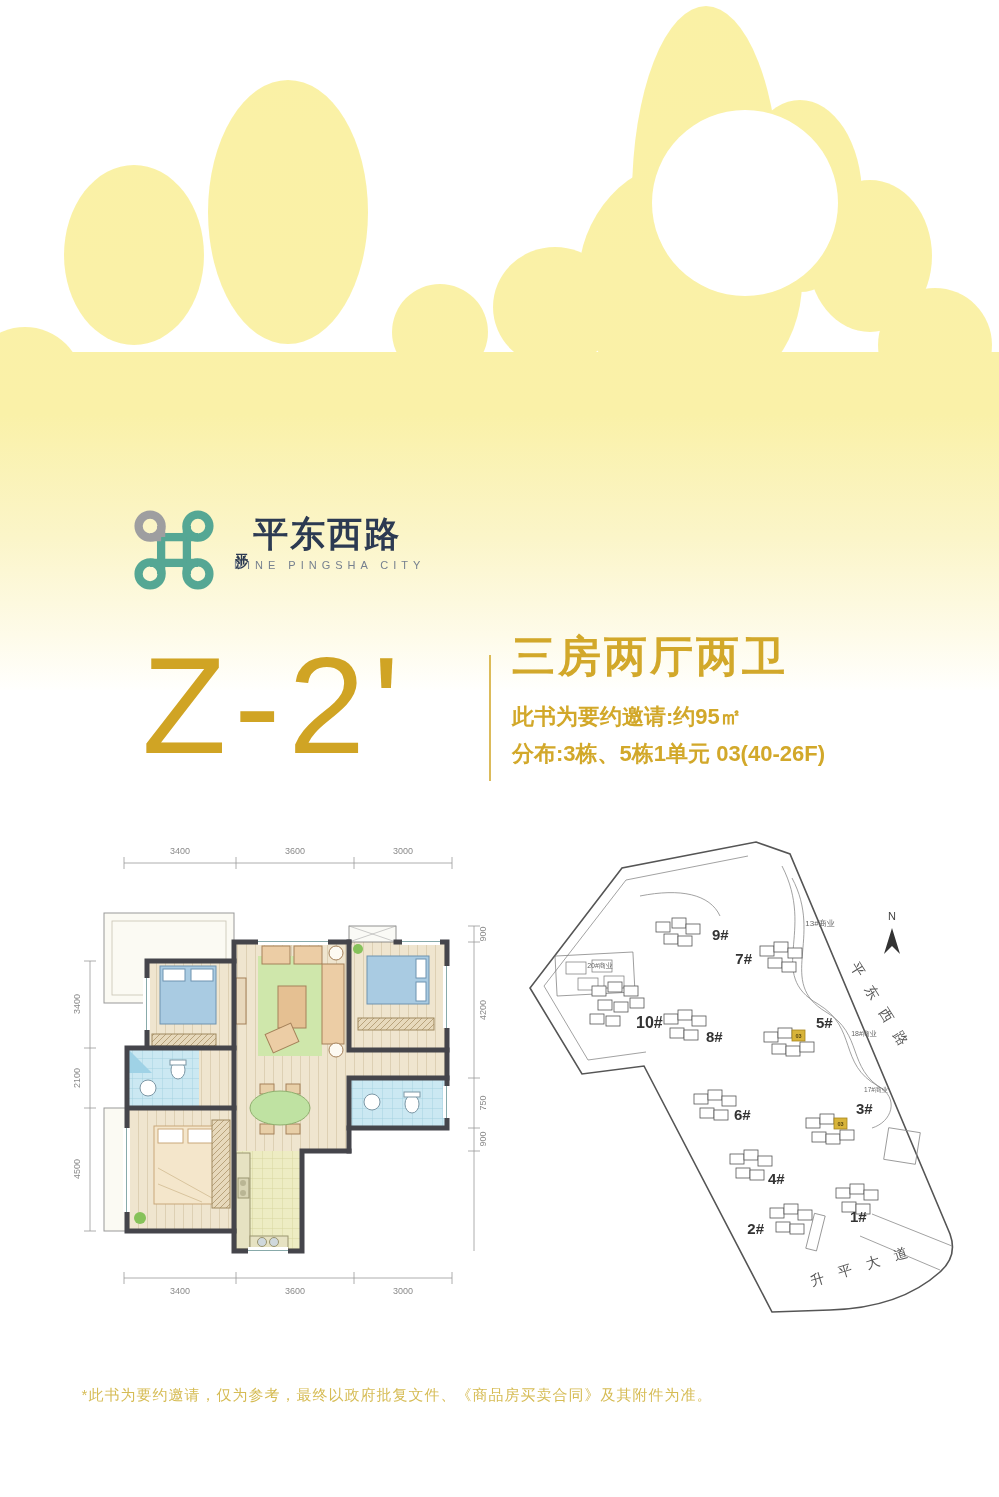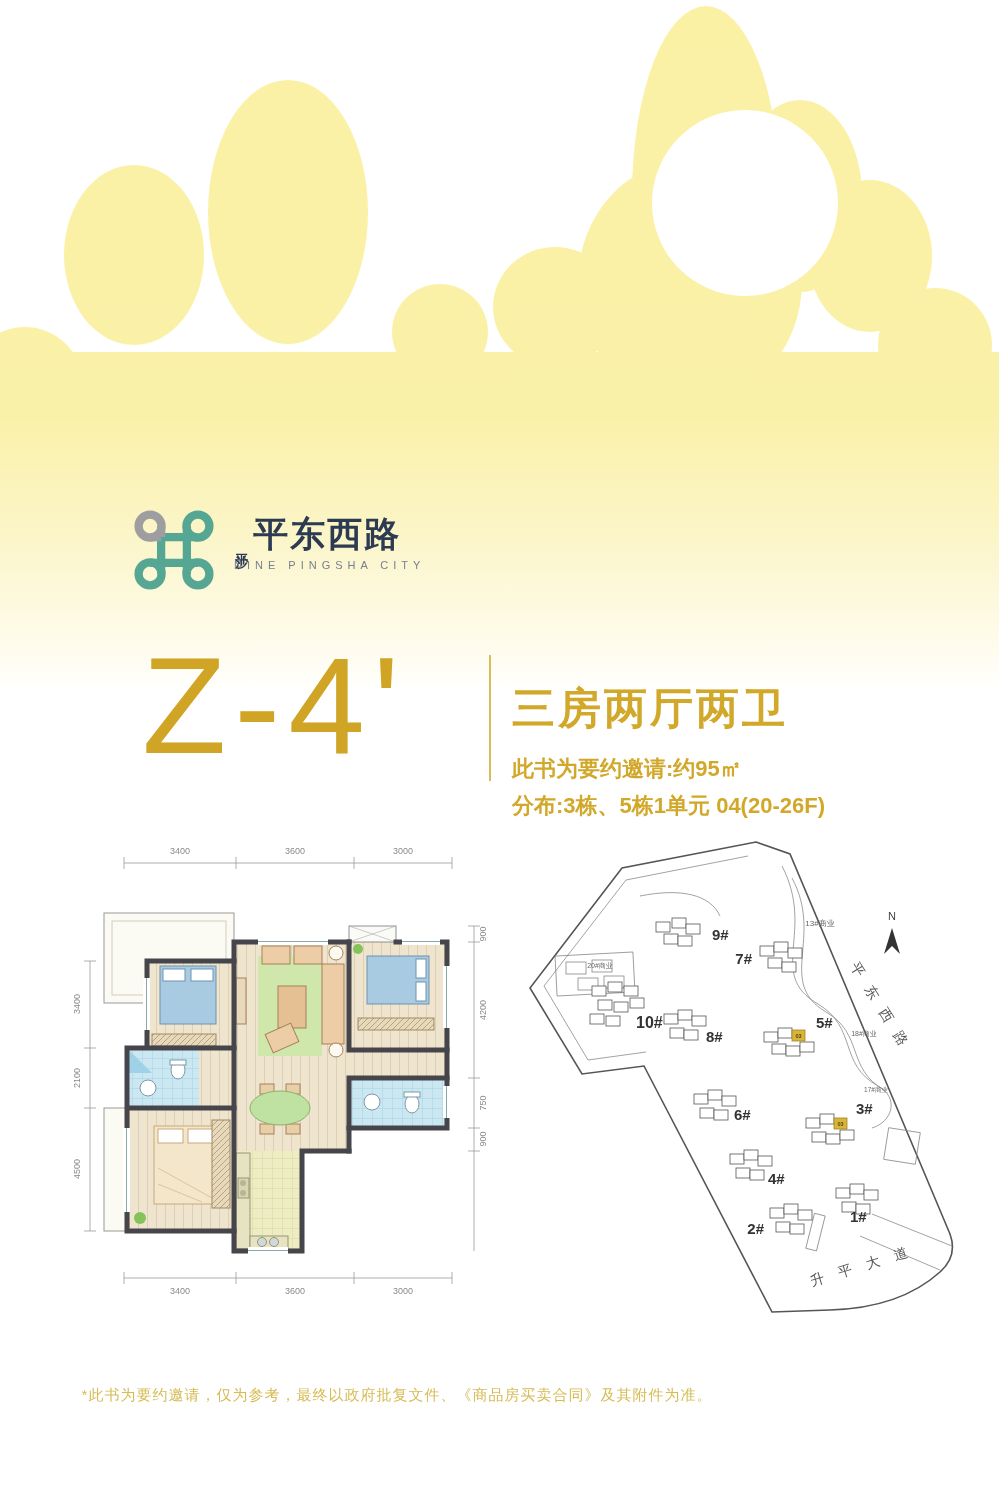--- a/index.html
+++ b/index.html
@@ -13,21 +13,21 @@
   .logo-row{display:flex;align-items:flex-end;}
   .logo-cn-small{writing-mode:vertical-rl;text-orientation:upright;font-size:13px;line-height:1.1;
                  color:#2c3a52;letter-spacing:2px;margin-right:5px;padding-bottom:4px;font-weight:bold;}
   .logo-cn-main{font-size:35px;font-weight:bold;color:#2c3a52;letter-spacing:2px;line-height:1;}
   .logo-en{margin-top:8px;font-size:11px;letter-spacing:5px;color:#76808f;}
 
   
   .z-code{left:142px;top:636px;font-size:138px;line-height:1;color:#d0a424;letter-spacing:8px;
           font-family:"Liberation Sans",sans-serif;}
   .z-divider{left:489px;top:655px;width:2px;height:126px;background:#d0a424;opacity:.75;}
-  .headline{left:512px;top:680px;color:#d2a82a;}
+  .headline{left:512px;top:628px;color:#d2a82a;}
   .headline h2{margin:0;font-size:43px;letter-spacing:3px;font-weight:bold;color:#d2a82a;}
   .headline .sub1{margin-top:16px;font-size:22px;font-weight:bold;}
   .headline .sub2{margin-top:7px;font-size:22px;font-weight:bold;}
 
   
   .disclaimer{left:0;top:1386px;width:794px;text-align:center;font-size:15px;color:#d6bc55;letter-spacing:1px;}
 
   svg text{font-family:"Liberation Sans",sans-serif;}
 </style>
 </head>
@@ -83,26 +83,26 @@
     </svg>
     <div class="logo-text">
       <div class="logo-row">
         <span class="logo-cn-small">平沙</span>
         <span class="logo-cn-main">平东西路</span>
       </div>
       <div class="logo-en">NINE PINGSHA CITY</div>
     </div>
   </div>
 
-  <div class="abs z-code">Z-4'</div>
+  <div class="abs z-code">Z-2'</div>
   <div class="abs z-divider"></div>
   <div class="abs headline">
     <h2>三房两厅两卫</h2>
     <div class="sub1">此书为要约邀请:约95㎡</div>
-    <div class="sub2">分布:3栋、5栋1单元 04(20-26F)</div>
+    <div class="sub2">分布:3栋、5栋1单元 03(40-26F)</div>
   </div>
 
   <svg class="abs" style="left:62px;top:838px;" width="445" height="468" viewBox="0 0 445 468">
     <defs>
       <pattern id="wood" width="9" height="9" patternUnits="userSpaceOnUse">
         <rect width="9" height="9" fill="#efe5cf"></rect>
         <path d="M4.5,0 V9" stroke="#ddd0b4" stroke-width="1"></path>
       </pattern>
       <pattern id="tile" width="10" height="10" patternUnits="userSpaceOnUse">
         <rect width="10" height="10" fill="#cbe8f2"></rect>

